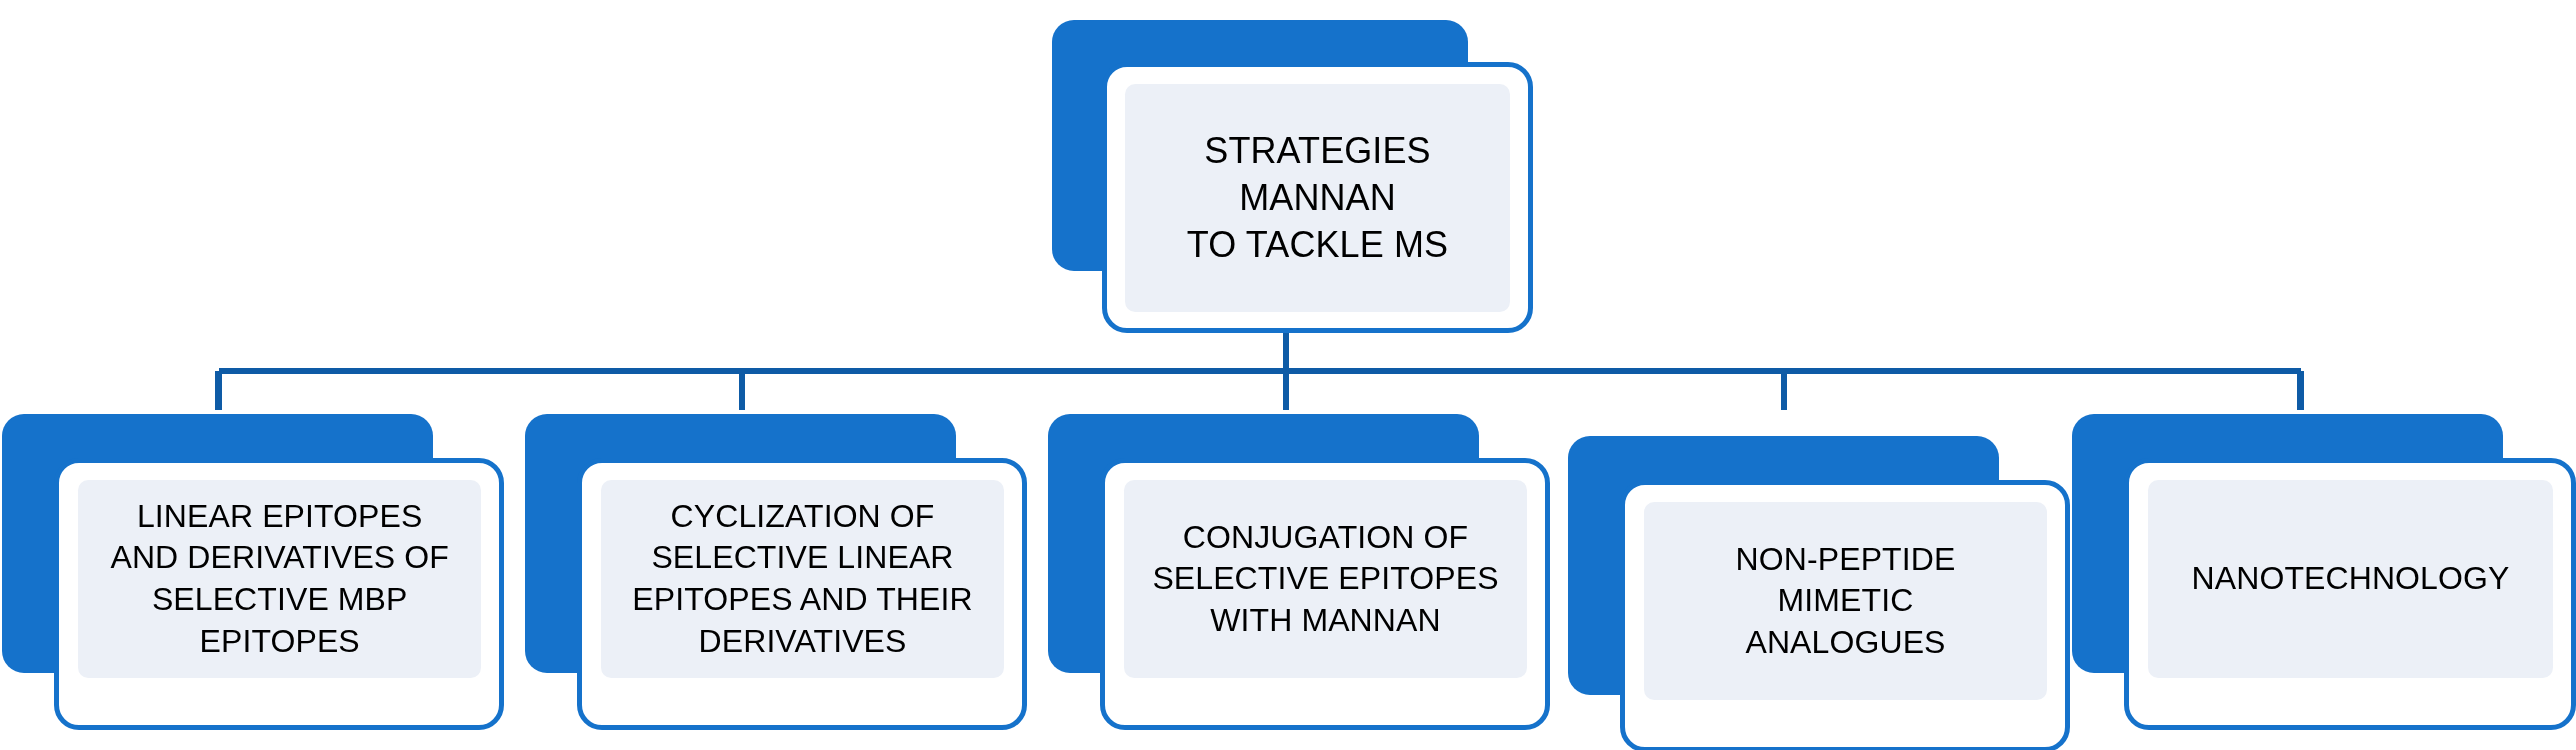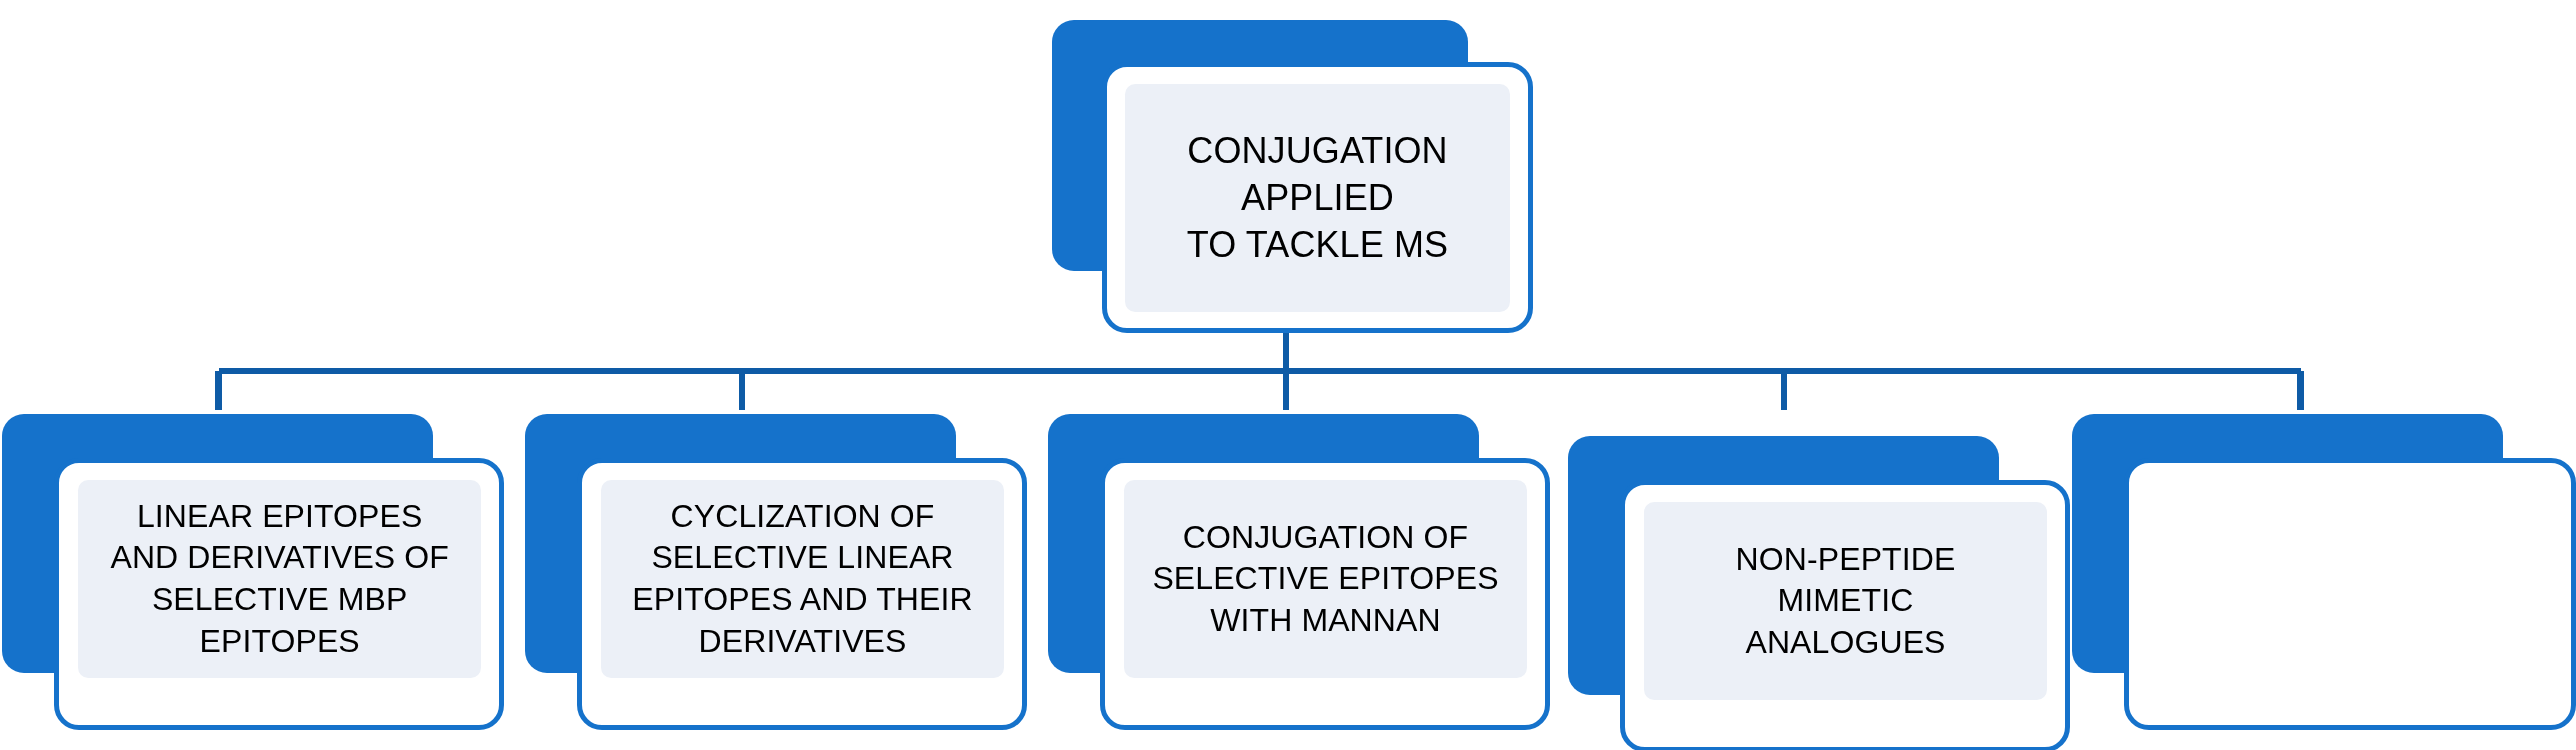--- a/index.html
+++ b/index.html
@@ -110,21 +110,21 @@
       <line x1="3157" y1="509" x2="3157" y2="563"></line>
     </g>
 
     <line x1="1765" y1="385" x2="1765" y2="452" stroke="#E7ECF5" stroke-width="9" shape-rendering="crispEdges"></line>
   </svg>
 
   <div class="node" id="node-root">
     <div class="plate"></div>
     <div class="card"></div>
     <div class="panel">
-      <span class="label">CONJUGATION APPLIED
+      <span class="label">STRATEGIES MANNAN
 TO TACKLE MS</span>
     </div>
   </div>
 
   <div class="node child" id="node-c1">
     <div class="plate"></div>
     <div class="card"></div>
     <div class="panel">
       <span class="label">LINEAR EPITOPES
 AND DERIVATIVES  OF
@@ -160,16 +160,19 @@
     <div class="panel">
       <span class="label">NON-PEPTIDE
 MIMETIC
 ANALOGUES</span>
     </div>
   </div>
 
   <div class="node child" id="node-c5">
     <div class="plate"></div>
     <div class="card"></div>
+    <div class="panel">
+      <span class="label">NANOTECHNOLOGY</span>
+    </div>
   </div>
 
 </div>
 
 
 </body></html>

